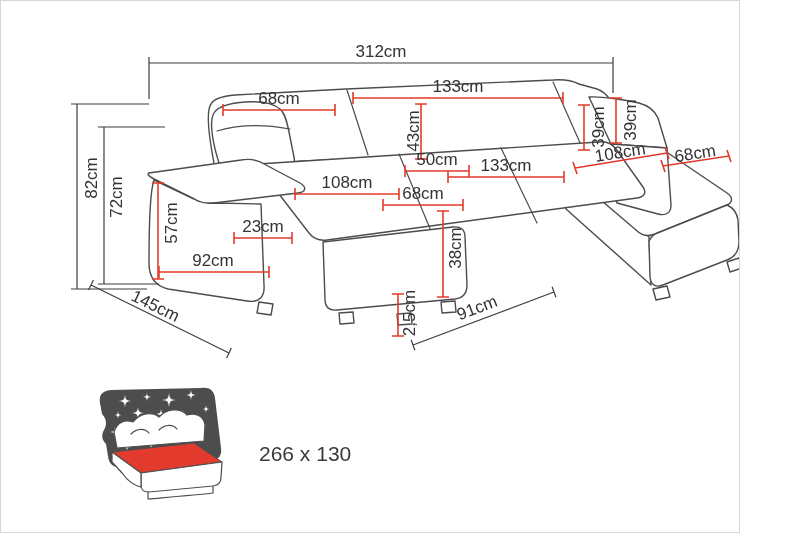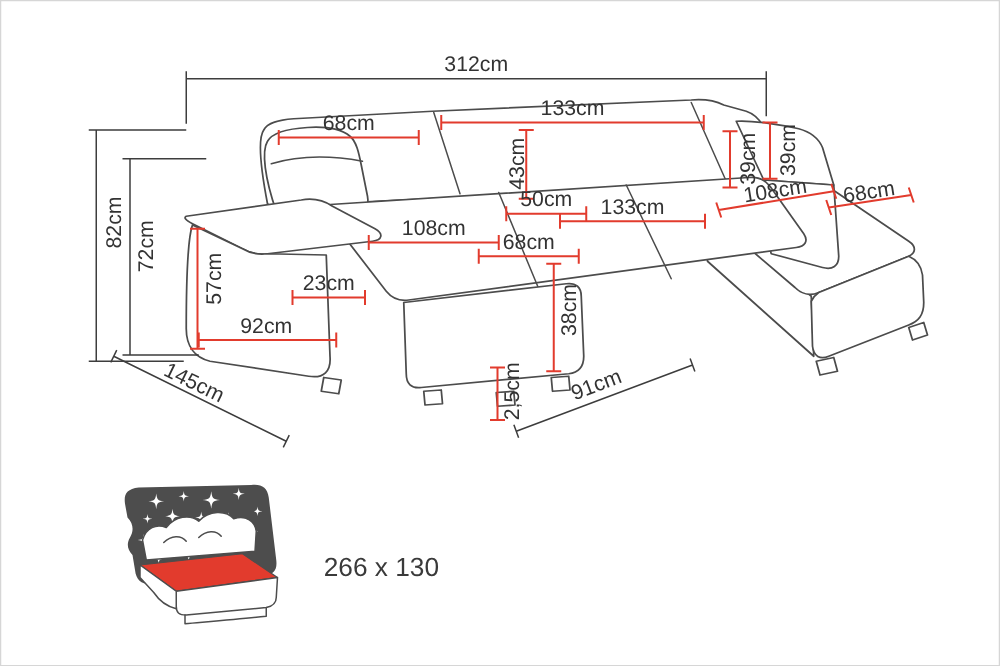--- a/index.html
+++ b/index.html
@@ -1,17 +1,17 @@
 <!DOCTYPE html>
 <html><head>
 <meta charset="utf-8">
 <style>
   html,body{margin:0;padding:0;background:#fff;}
   .canvas{
-    position:relative;width:800px;height:533px;box-sizing:border-box;
+    position:relative;width:740px;height:533px;box-sizing:border-box;
     background:#ffffff;border:1px solid #d6d6d6;overflow:hidden;
     font-family:"Liberation Sans",sans-serif;
   }
   svg{display:block;}
   svg text{text-anchor:middle;}
   text.dim{font-family:"Liberation Sans",sans-serif;font-size:17px;fill:#333333;}
   text.size{font-family:"Liberation Sans",sans-serif;font-size:21px;fill:#3a3a3a;text-anchor:start;}
   .sofa{fill:#ffffff;stroke:#4c4c4c;stroke-width:1.4;stroke-linejoin:round;stroke-linecap:round;}
   .sofa-line{fill:none;stroke:#4c4c4c;stroke-width:1.2;stroke-linecap:round;}
   .red-dim{stroke:#e23b2d;stroke-width:1.6;fill:none;stroke-linecap:butt;}

